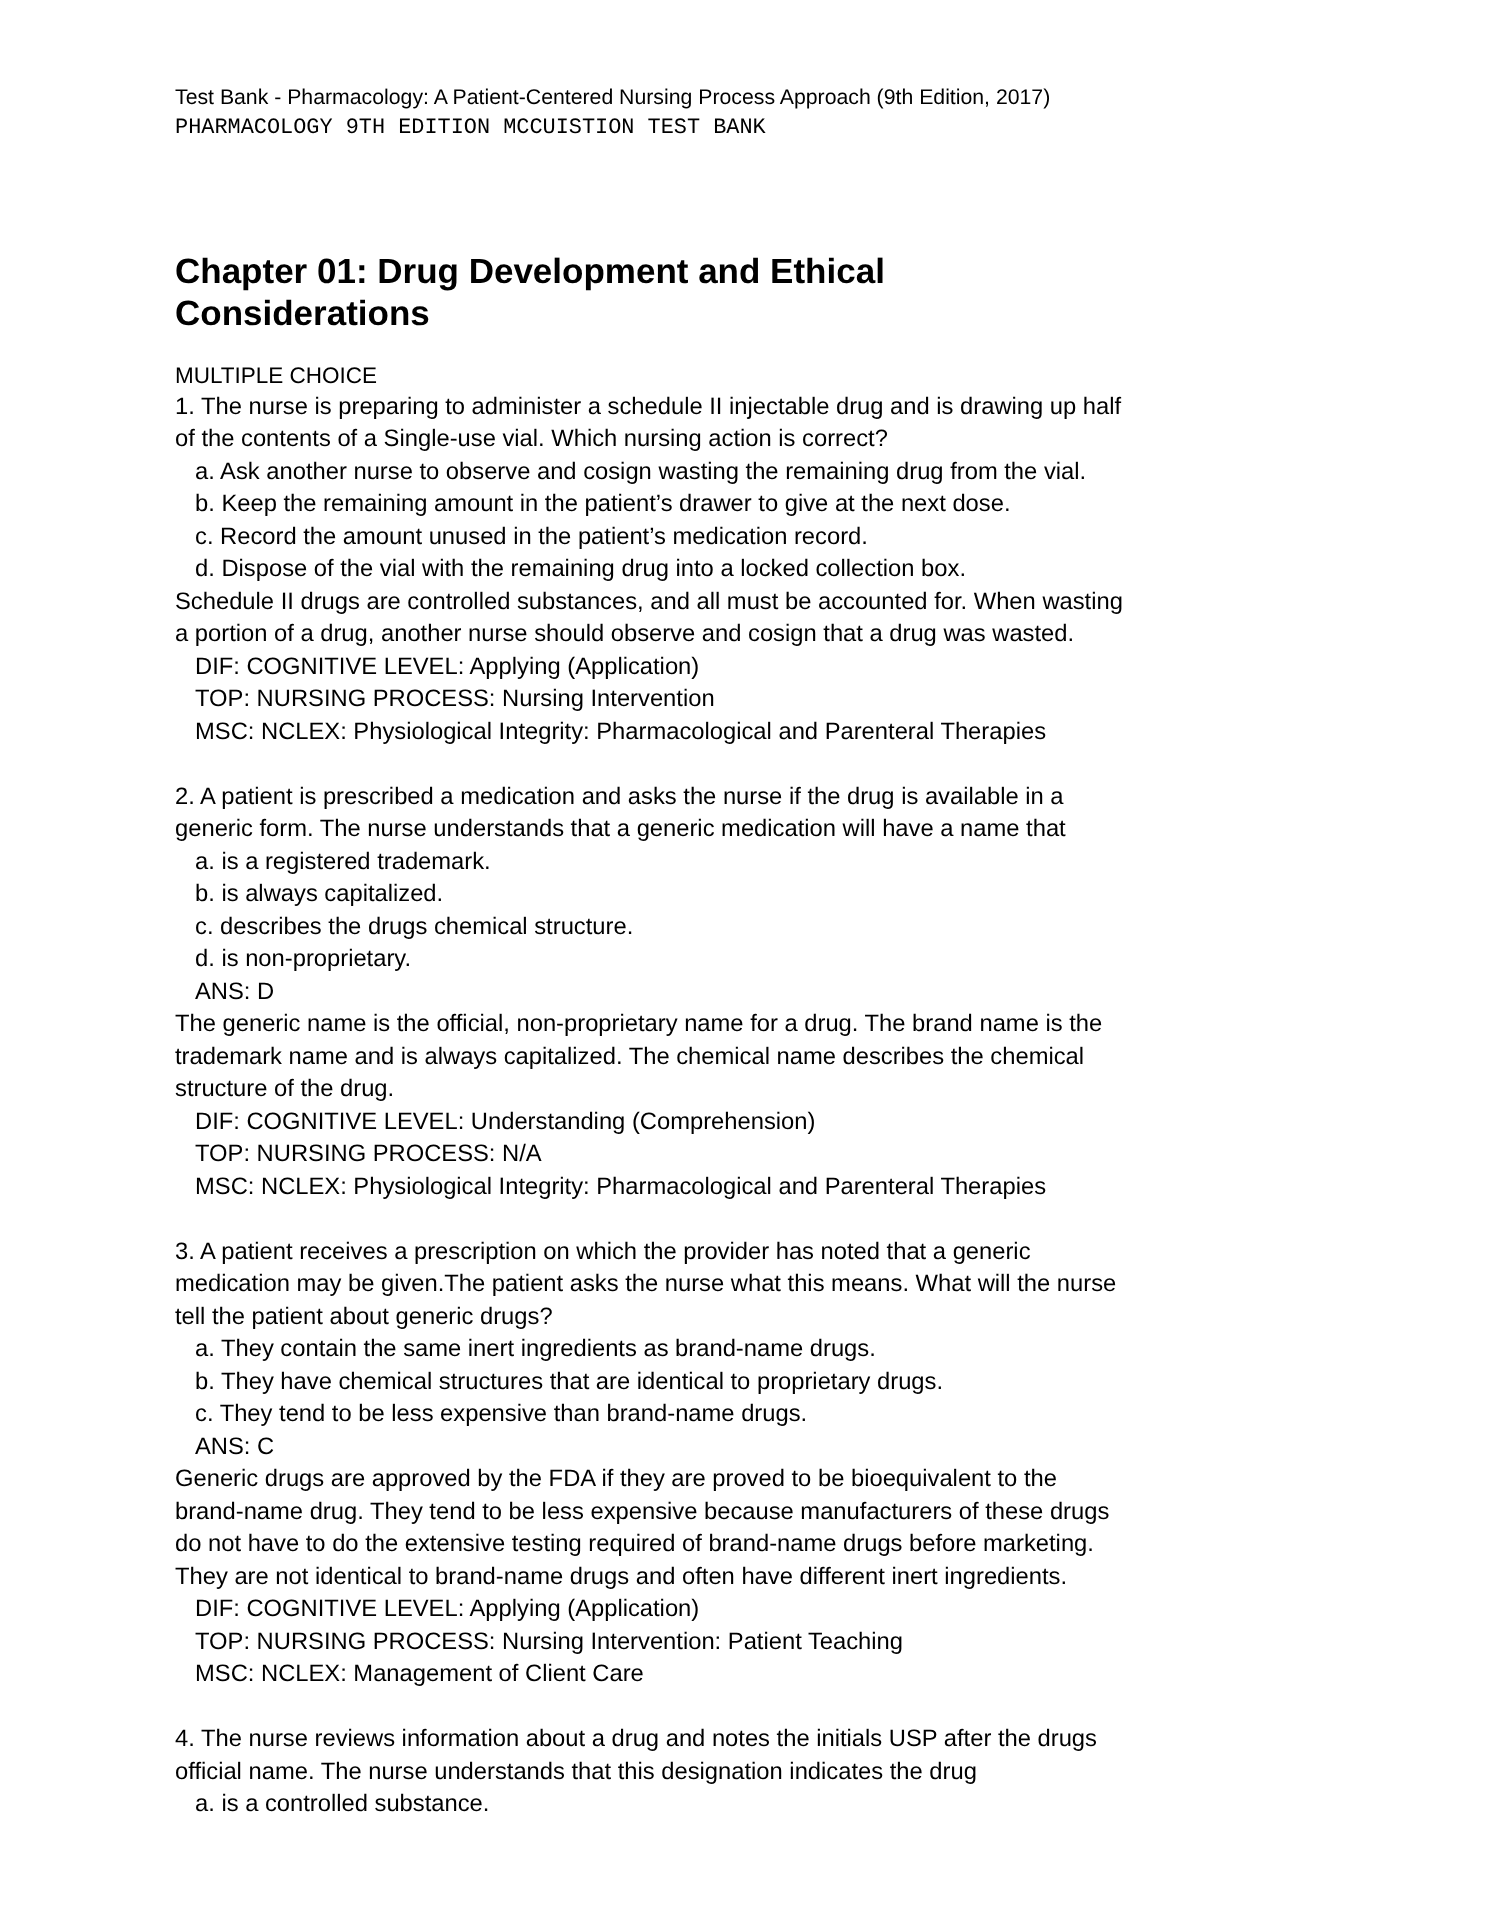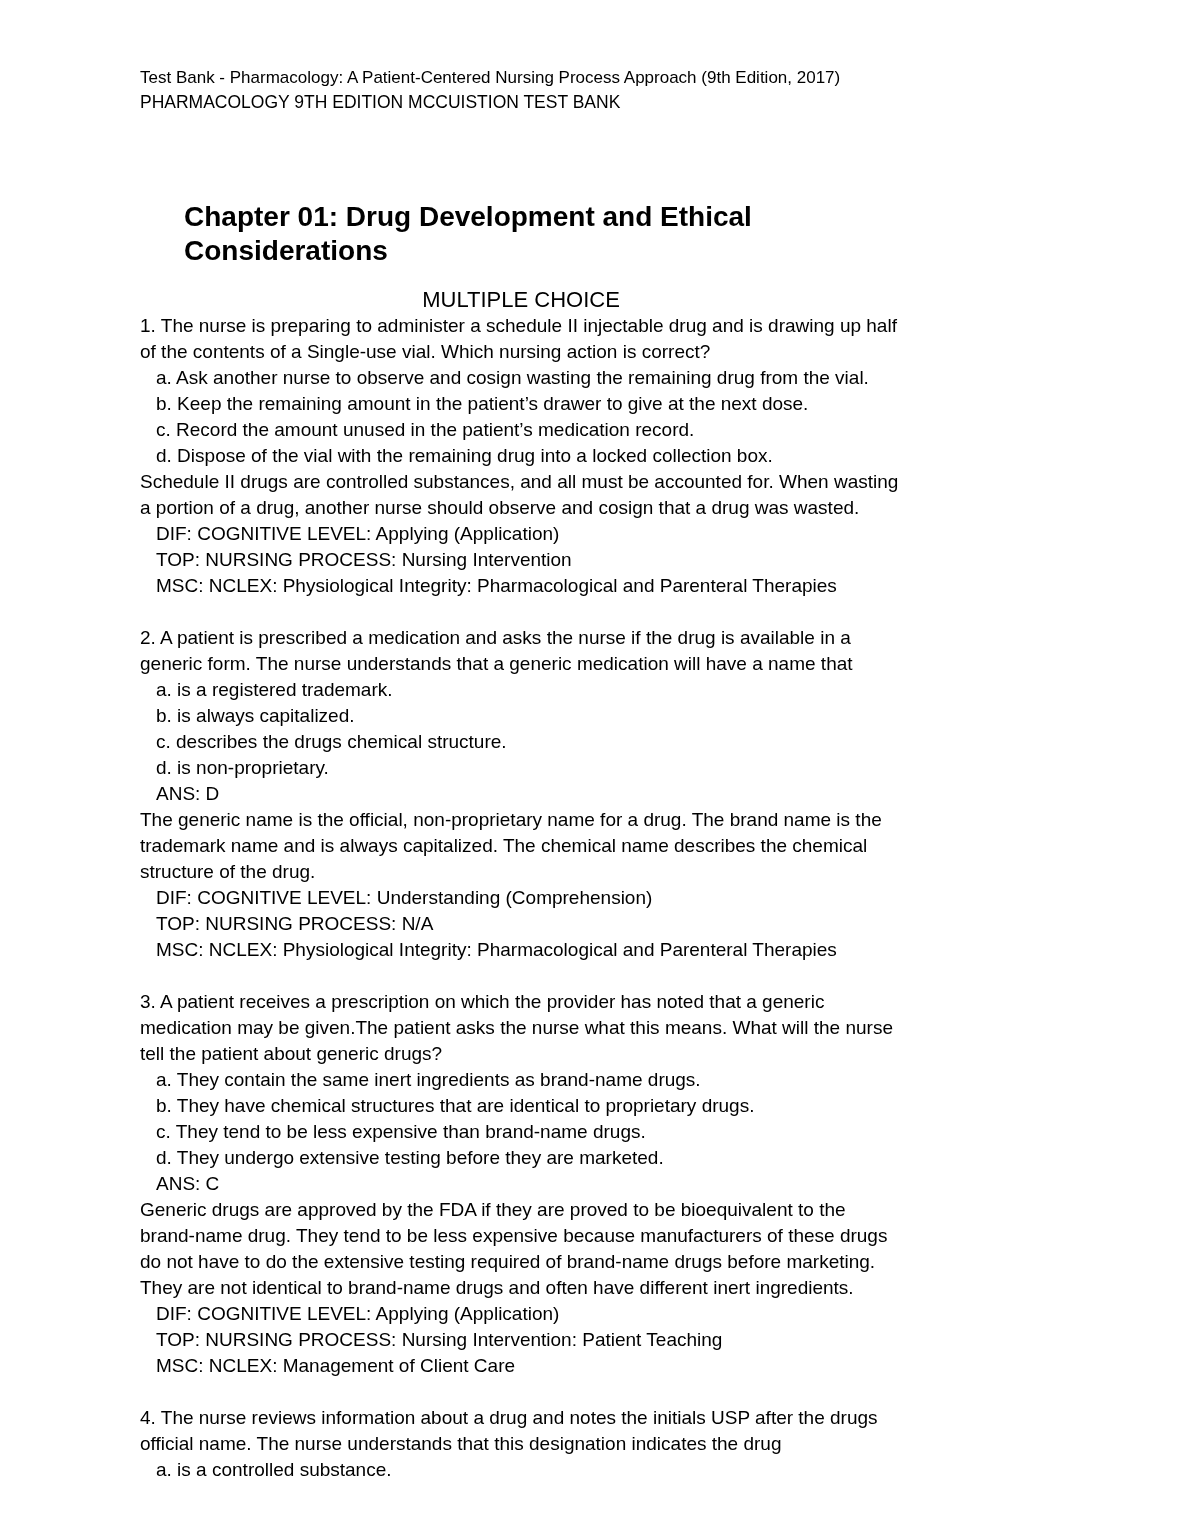--- a/index.html
+++ b/index.html
@@ -16,37 +16,35 @@
     padding: 66px 142px 30px 140px;
     overflow: hidden;
     color: #000000;
   }
   .doc-header {
     font-family: "Liberation Sans", sans-serif;
     font-size: 17px;
     line-height: 24px;
   }
   .doc-header .subheader {
-    font-family: Liberation Sans, sans-serif;
+    font-family: Liberation Mono, monospace;
     font-size: 17.5px;
     line-height: 24px;
   }
   .chapter-title {
     font-family: "Liberation Sans", sans-serif;
     font-weight: bold;
     font-size: 28px;
     line-height: 34px;
     margin-top: 86px;
-    margin-left: 44px;
   }
   .section-label {
     font-family: "Liberation Sans", sans-serif;
-    font-size: 22px;
+    font-size: 18px;
     line-height: 26px;
-    text-align: center;
   }
   .body-text, .line {
     font-family: "Liberation Sans", sans-serif;
     font-size: 19px;
     line-height: 26px;
     margin-left: 16px;
   }
   .question-block {
     margin-bottom: 26px;
   }
@@ -99,21 +97,20 @@
       <div class="line">TOP: NURSING PROCESS: N/A</div>
       <div class="line">MSC: NCLEX: Physiological Integrity: Pharmacological and Parenteral Therapies</div>
     </div>
 
     <div class="question-block">
       <div class="body-text para">3. A patient receives a prescription on which the provider has noted that a generic medication may be given.The patient asks the nurse what this means. What will the nurse tell the patient about generic drugs?</div>
       <div>
           <div class="line">a. They contain the same inert ingredients as brand-name drugs.</div>
           <div class="line">b. They have chemical structures that are identical to proprietary drugs.</div>
           <div class="line">c. They tend to be less expensive than brand-name drugs.</div>
-          <div class="line">d. They undergo extensive testing before they are marketed.</div>
         </div>
       <div class="line">ANS: C</div>
       <div class="body-text para">Generic drugs are approved by the FDA if they are proved to be bioequivalent to the brand-name drug. They tend to be less expensive because manufacturers of these drugs do not have to do the extensive testing required of brand-name drugs before marketing. They are not identical to brand-name drugs and often have different inert ingredients.</div>
       <div class="line">DIF: COGNITIVE LEVEL: Applying (Application)</div>
       <div class="line">TOP: NURSING PROCESS: Nursing Intervention: Patient Teaching</div>
       <div class="line">MSC: NCLEX: Management of Client Care</div>
     </div>
 
     <div class="question-block">
       <div class="body-text para">4. The nurse reviews information about a drug and notes the initials USP after the drugs official name. The nurse understands that this designation indicates the drug</div>

